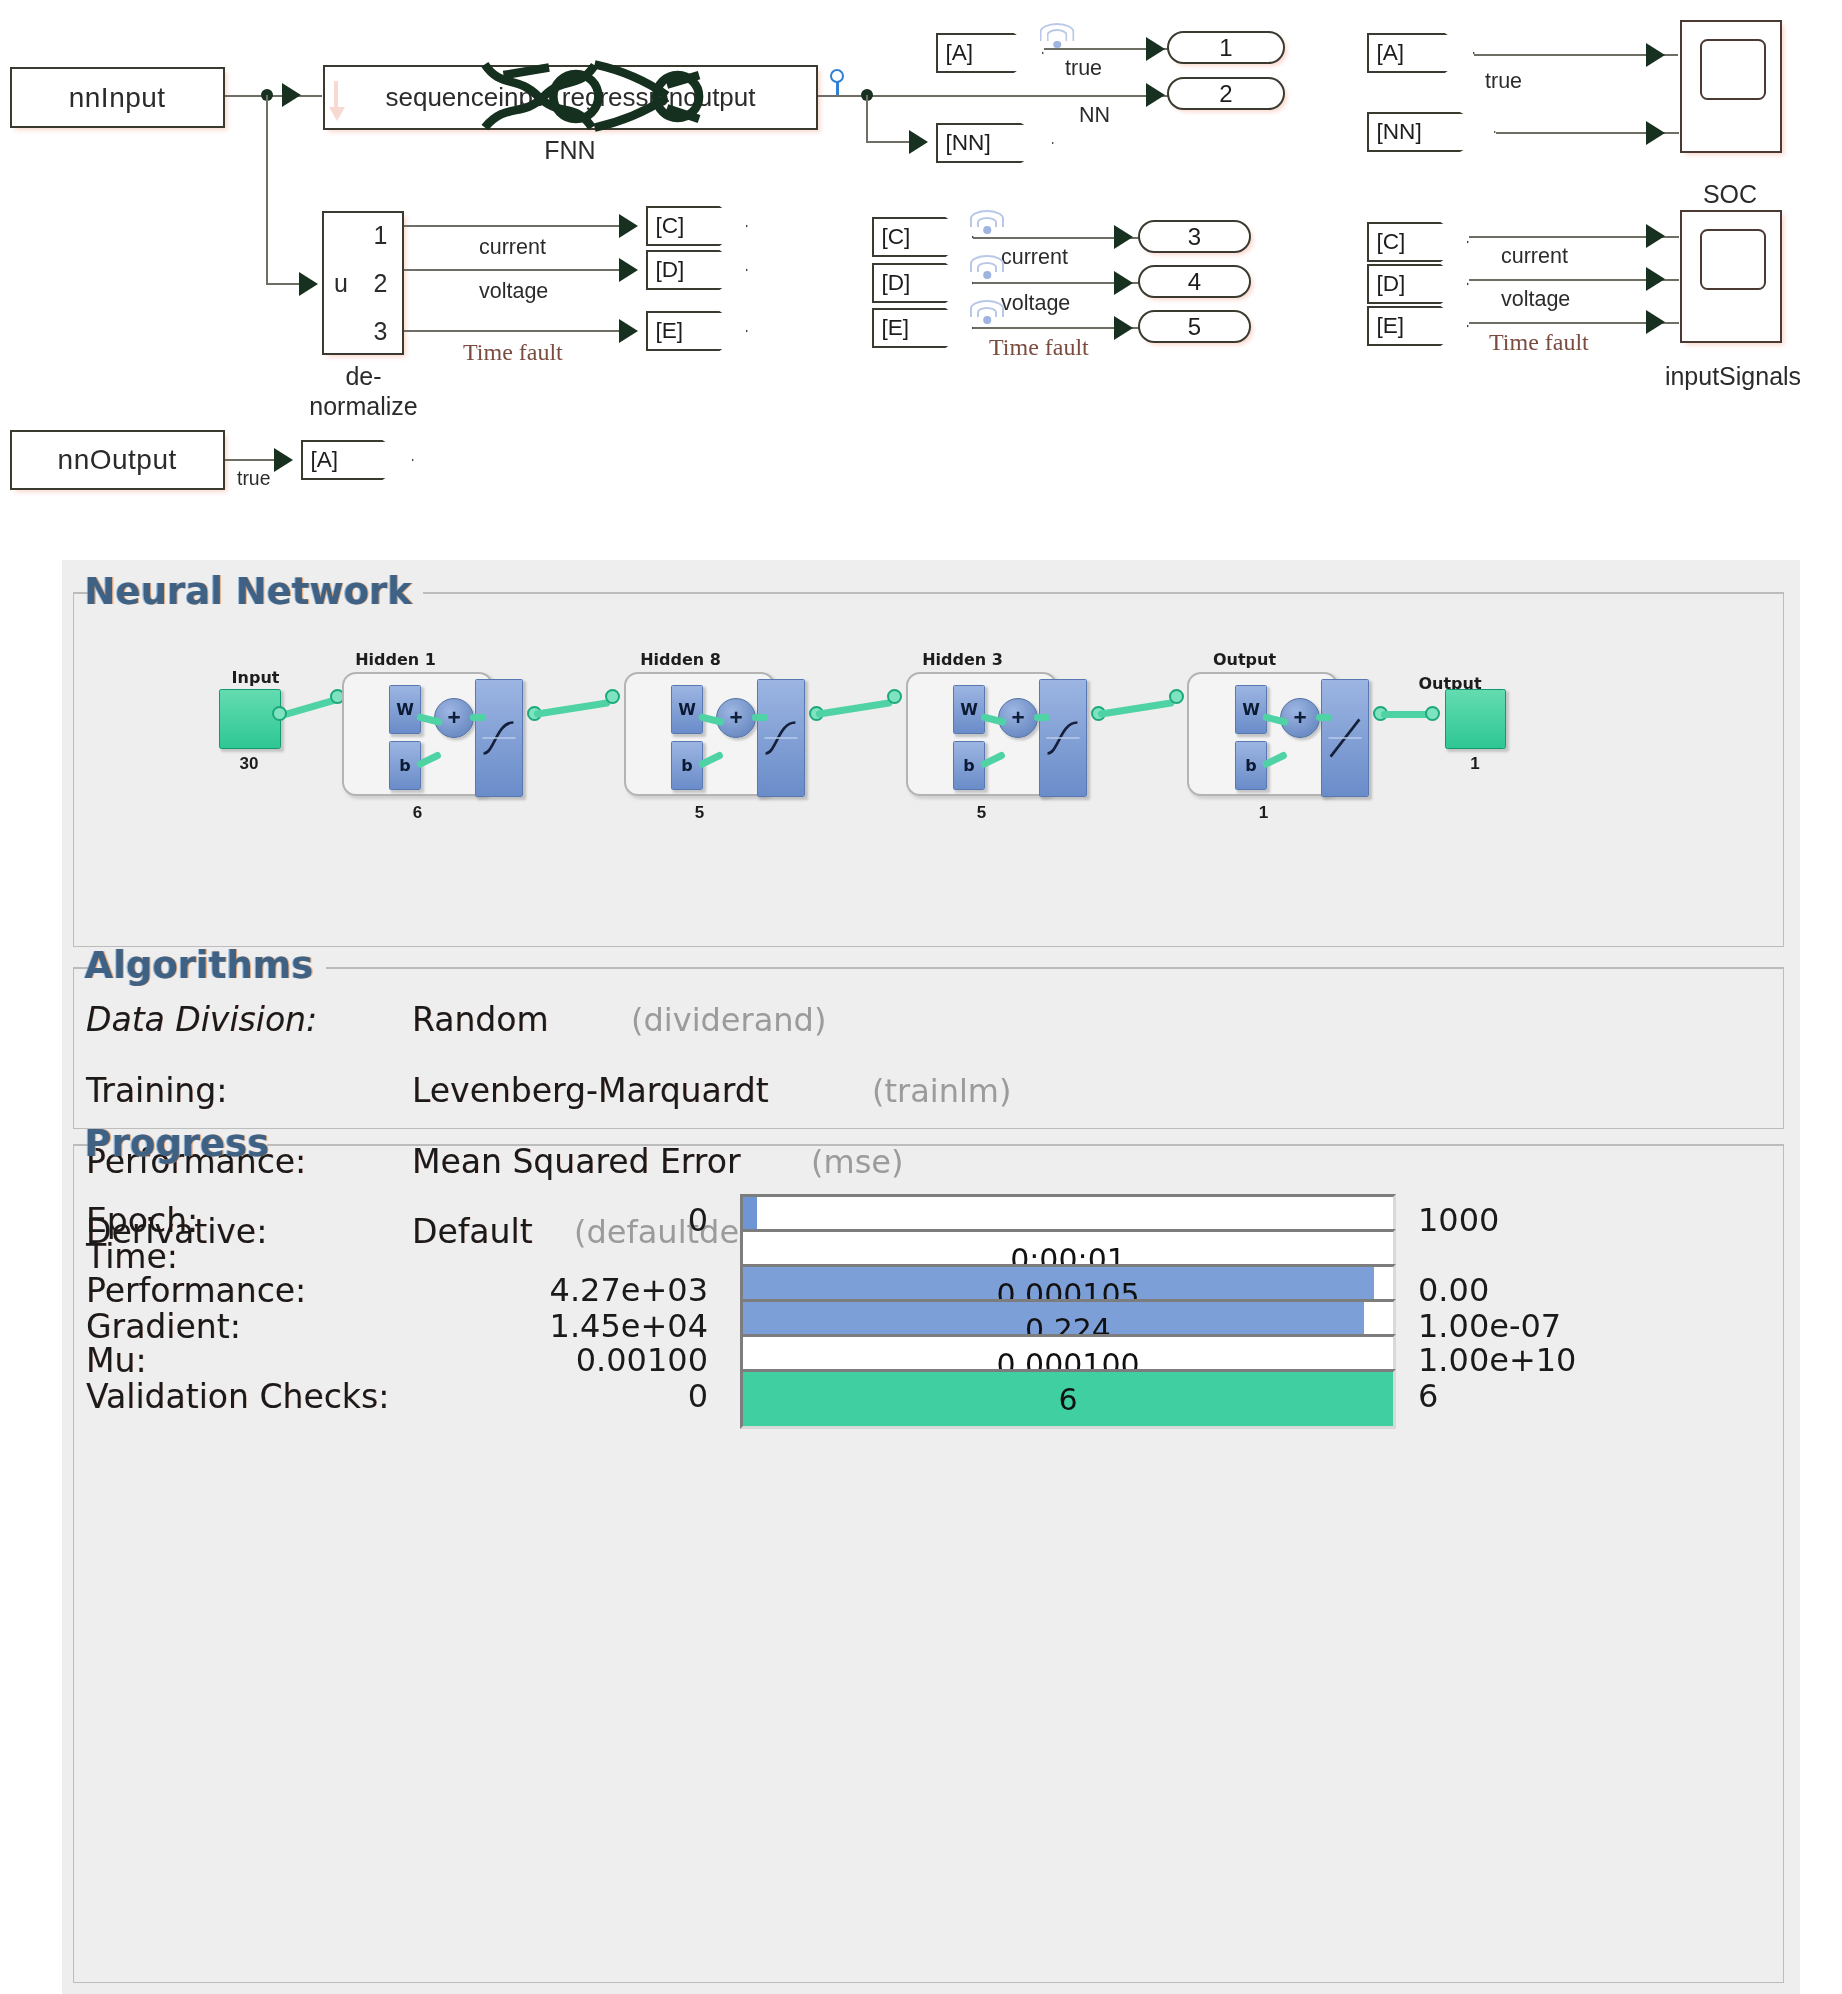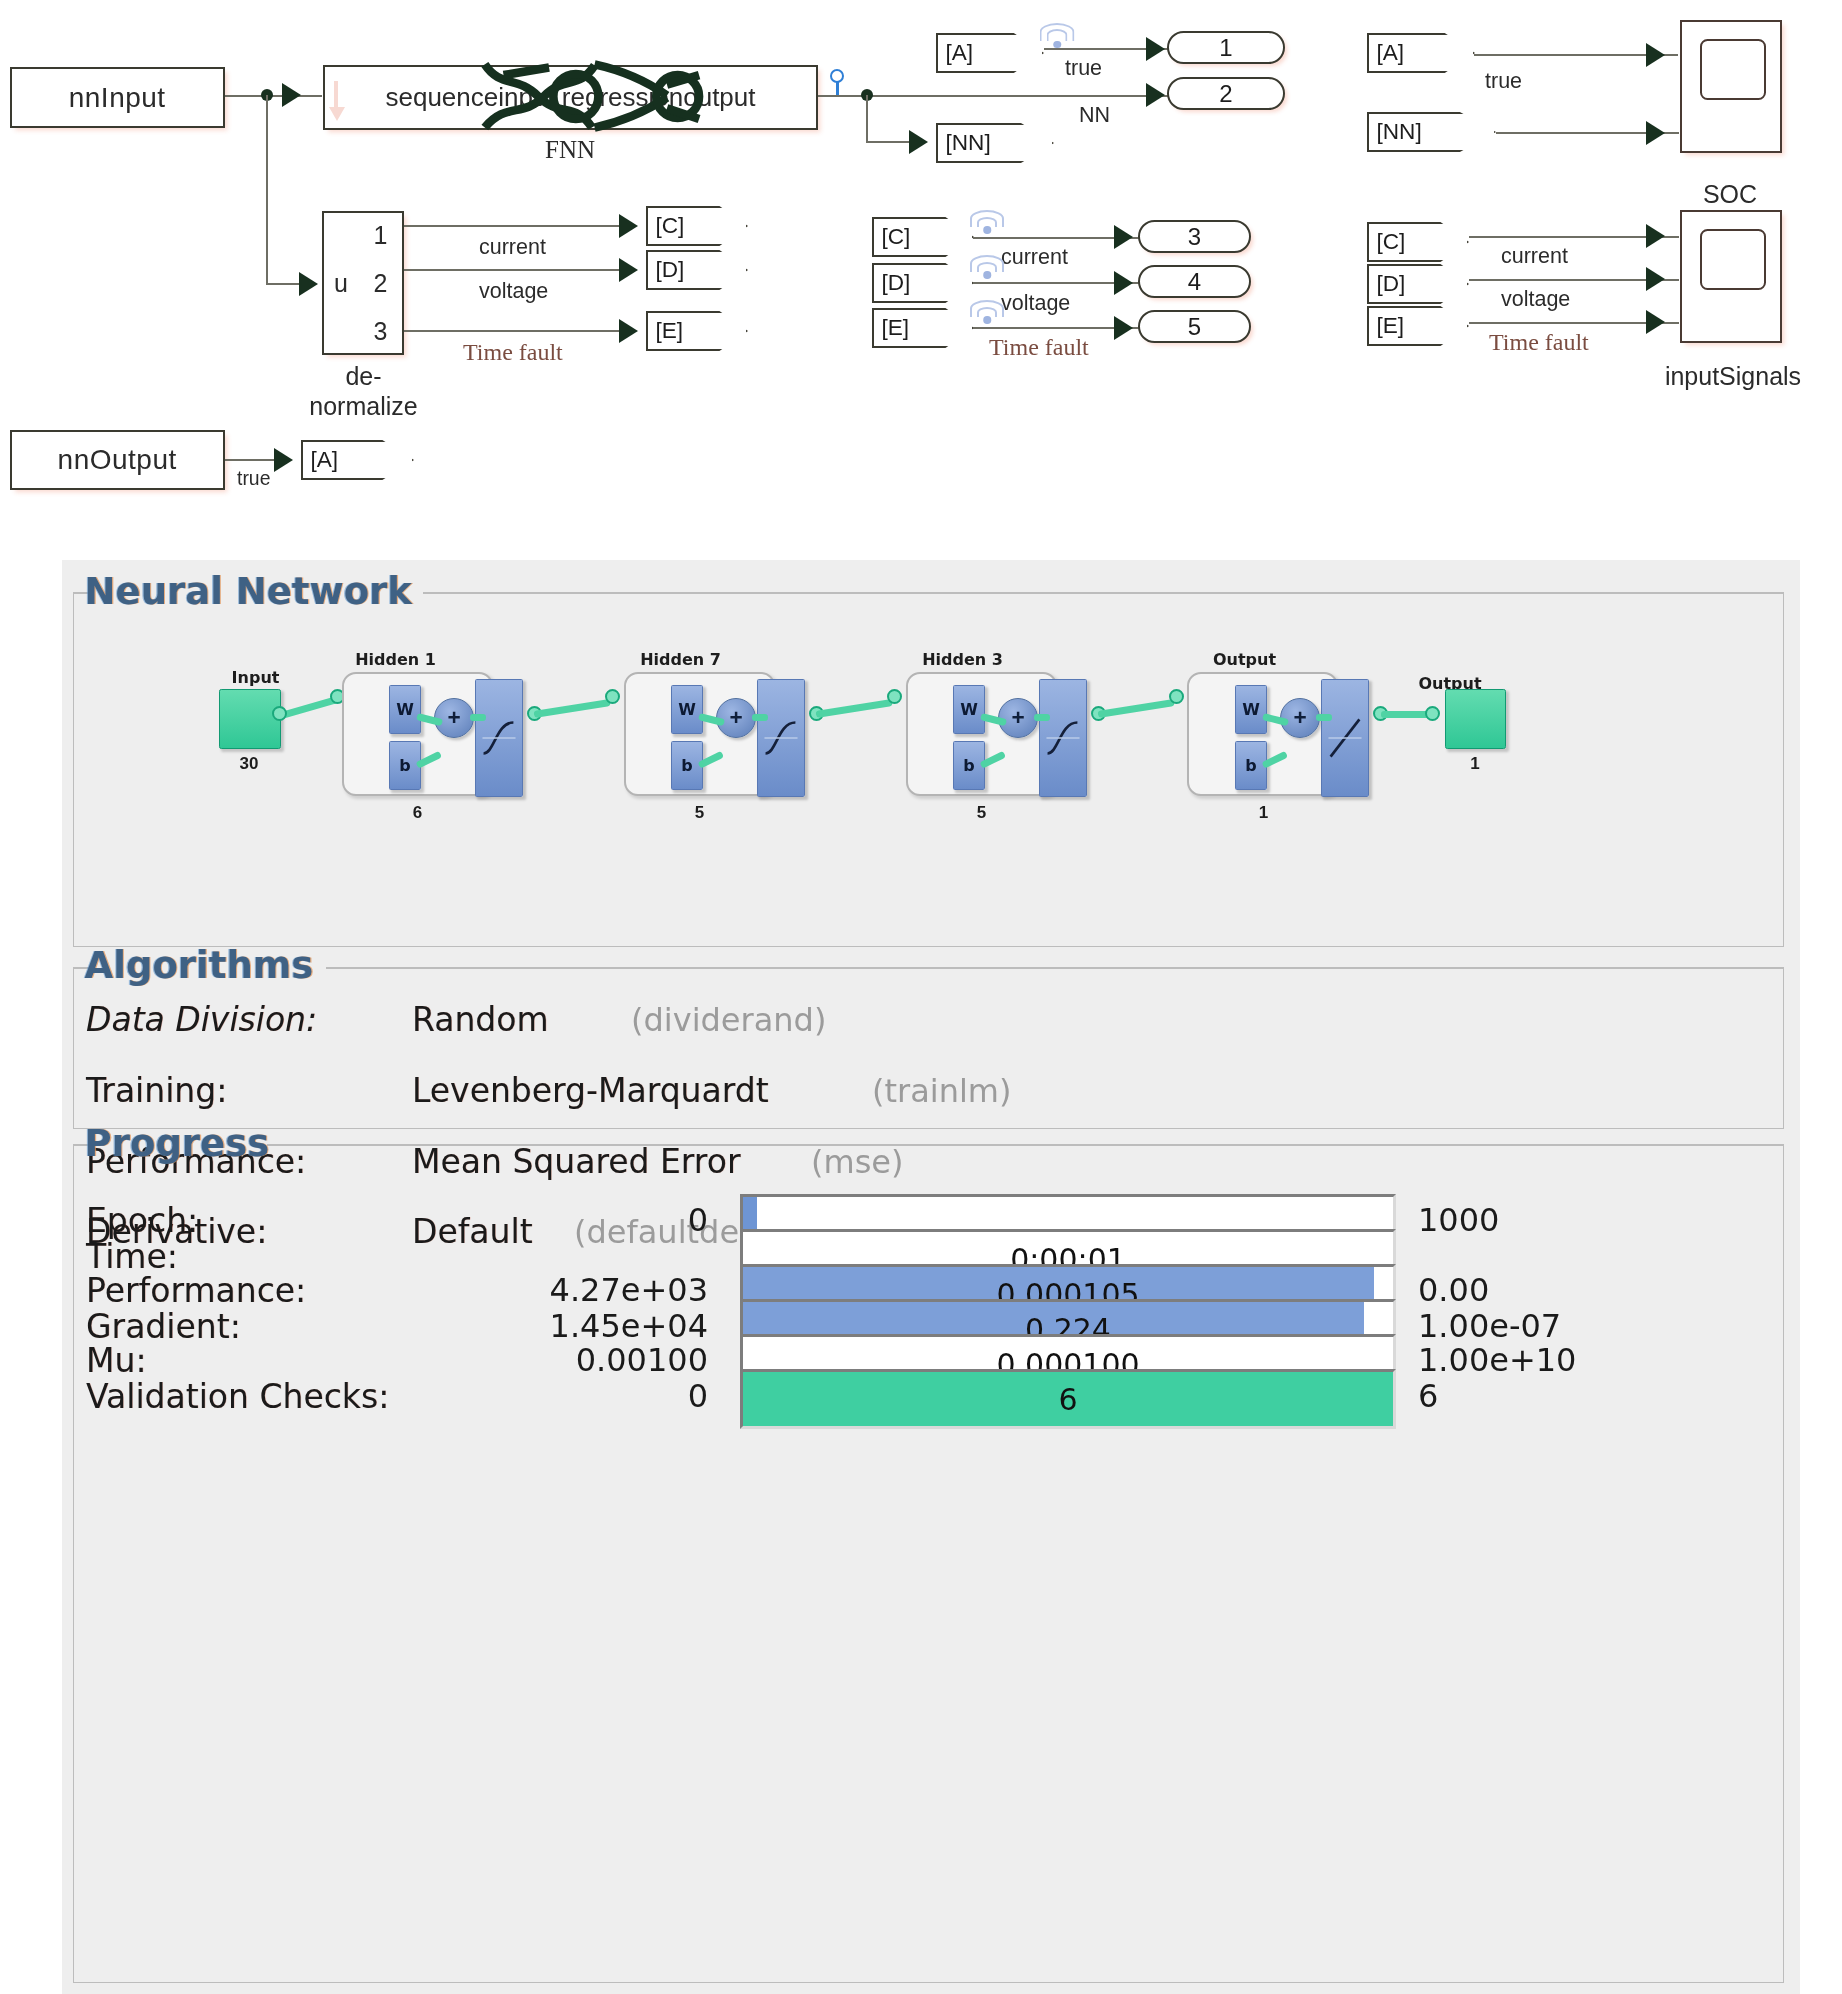--- a/index.html
+++ b/index.html
@@ -138,21 +138,21 @@
       <path d="M505,128 C560,116 600,98 640,72"></path>
       <circle cx="470" cy="70" r="42"></circle>
       <circle cx="660" cy="70" r="40"></circle>
       <path d="M640,48 L700,30"></path>
       <path d="M640,92 L700,112"></path>
       <path d="M335,30 L420,16"></path>
     </g>
   </svg>
   <div class="redstem" style="left:334px;top:81px;height:28px;"></div>
   <div class="redarrow" style="left:329px;top:107px;"></div>
-  <div class="cap" style="left:511px;top:136px;width:118px;font-family:Liberation Serif, serif;">FNN</div>
+  <div class="cap" style="left:511px;top:136px;width:118px;">FNN</div>
 
   <div class="blueport" style="left:829px;top:69px;">
     <b></b>
       <u></u>
   </div>
   <div class="wire h" style="left:818px;top:95px;width:463px;"></div>
   <div class="dot" style="left:861px;top:89px;"></div>
   <div class="wire v" style="left:866px;top:95px;height:48px;"></div>
   <div class="wire h" style="left:866px;top:141px;width:54px;"></div>
   <div class="arrow" style="left:909px;top:130px;"></div>
@@ -341,21 +341,21 @@
     </div>
     <div class="glink" style="left:355px;top:153px;width:26px;transform:rotate(14deg);transform-origin:left center;"></div>
     <div class="glink" style="left:355px;top:202px;width:26px;transform:rotate(-26deg);transform-origin:left center;"></div>
     <div class="glink" style="left:408px;top:154px;width:16px;"></div>
     <div class="nnnum" style="left:323px;top:243px;width:65px;">6</div>
 
     <div class="gnode" style="left:465px;top:146px;"></div>
     <div class="glink" style="left:472px;top:151px;width:77px;transform:rotate(-9deg);transform-origin:left center;"></div>
     <div class="gnode" style="left:543px;top:129px;"></div>
 
-    <div class="nnlabel" style="left:527px;top:90px;width:183px;">Hidden 7</div>
+    <div class="nnlabel" style="left:527px;top:90px;width:183px;">Hidden 8</div>
     <div class="layerbox" style="left:562px;top:112px;width:151px;height:124px;"></div>
     <div class="bluebox" style="left:609px;top:125px;width:30px;height:47px;">W</div>
     <div class="bluebox" style="left:609px;top:181px;width:30px;height:47px;">b</div>
     <div class="sumnode" style="left:654px;top:138px;width:38px;height:38px;">+</div>
     <div class="bluebox" style="left:695px;top:119px;width:46px;height:116px;">
       <svg width="38" height="48" viewBox="0 0 70 90">
         <path d="M6,74 C26,74 30,16 62,16" fill="none" stroke="#15203a" stroke-width="5"></path>
         <line x1="4" y1="45" x2="66" y2="45" stroke="#b9cbe8" stroke-width="3"></line>
       </svg>
     </div>

